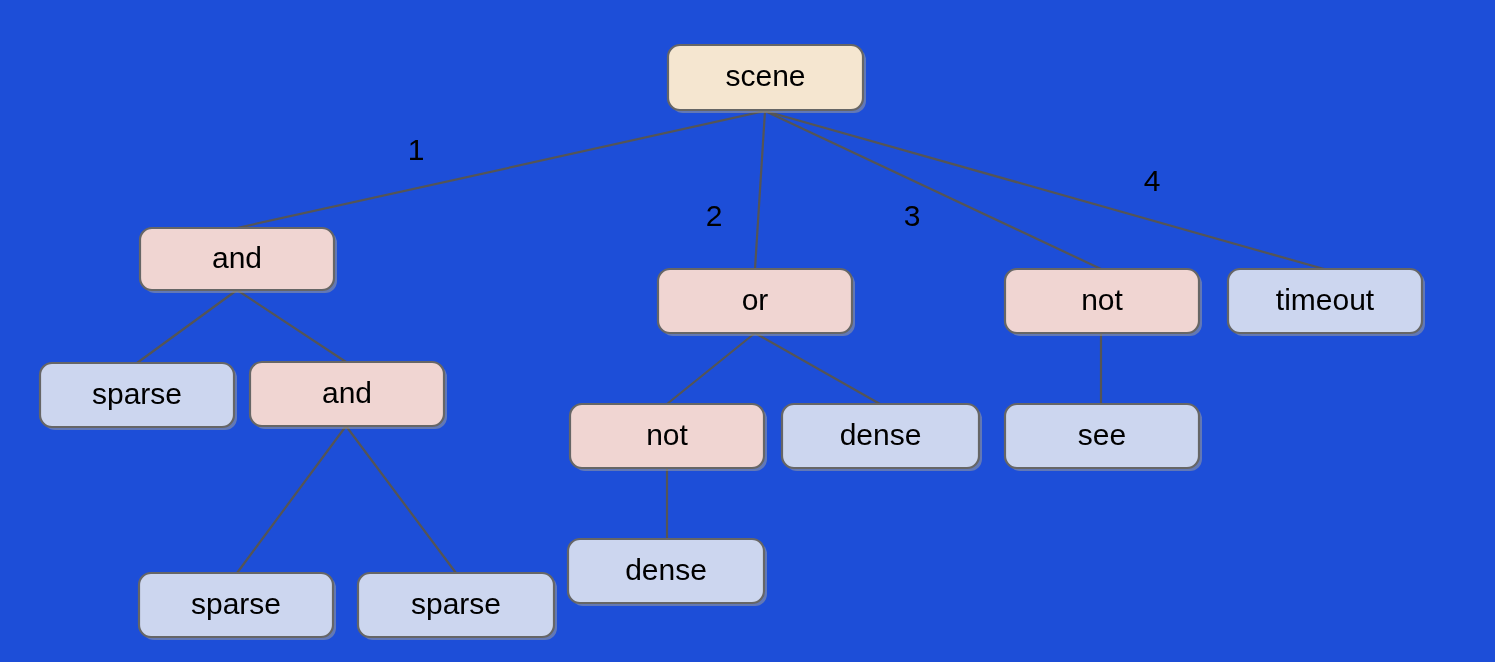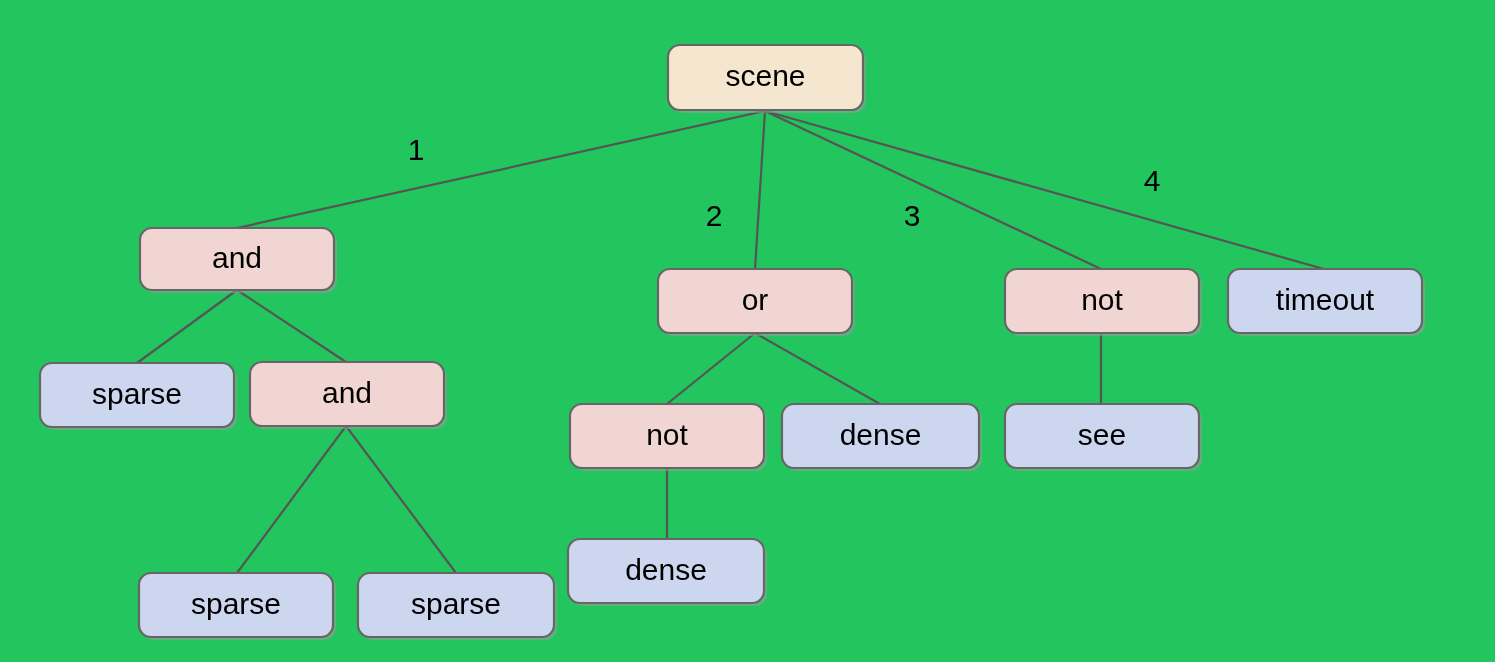--- a/index.html
+++ b/index.html
@@ -52,21 +52,21 @@
     font-family: "Liberation Sans", sans-serif;
     font-size: 30px;
     fill: #000000;
     text-anchor: middle;
     dominant-baseline: middle;
   }
 </style>
 </head>
 <body>
 
-<div id="diagram-root" style="background: #22c55e;">
+<div id="diagram-root" style="background: #1d4ed8;">
   <svg id="tree-svg" viewBox="0 0 1495 662" xmlns="http://www.w3.org/2000/svg">
     <g id="edges-layer">
         <line x1="765" y1="111" x2="237" y2="228" class="edge-line" stroke="#555555"></line>
         <line x1="765" y1="111" x2="755" y2="269" class="edge-line" stroke="#555555"></line>
         <line x1="765" y1="111" x2="1101" y2="269" class="edge-line" stroke="#555555"></line>
         <line x1="765" y1="111" x2="1324" y2="269" class="edge-line" stroke="#555555"></line>
         <line x1="237" y1="290" x2="137" y2="363" class="edge-line" stroke="#555555"></line>
         <line x1="237" y1="290" x2="346" y2="362" class="edge-line" stroke="#555555"></line>
         <line x1="346" y1="426" x2="237" y2="573" class="edge-line" stroke="#555555"></line>
         <line x1="346" y1="426" x2="456" y2="573" class="edge-line" stroke="#555555"></line>

